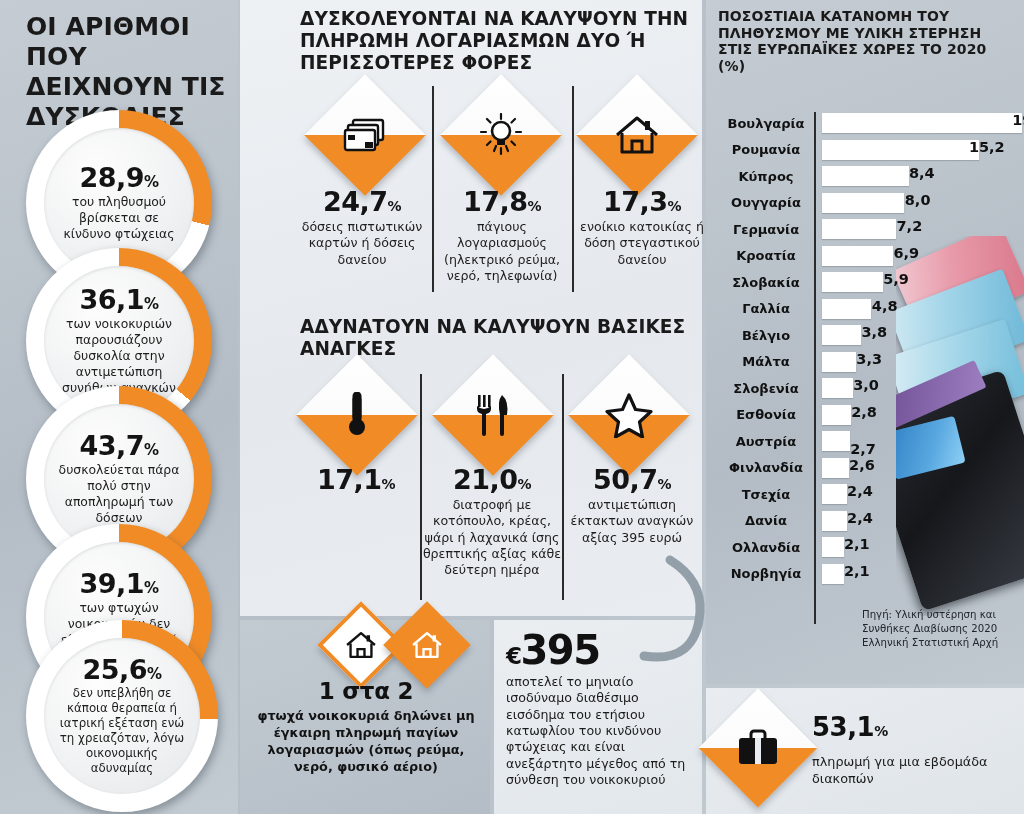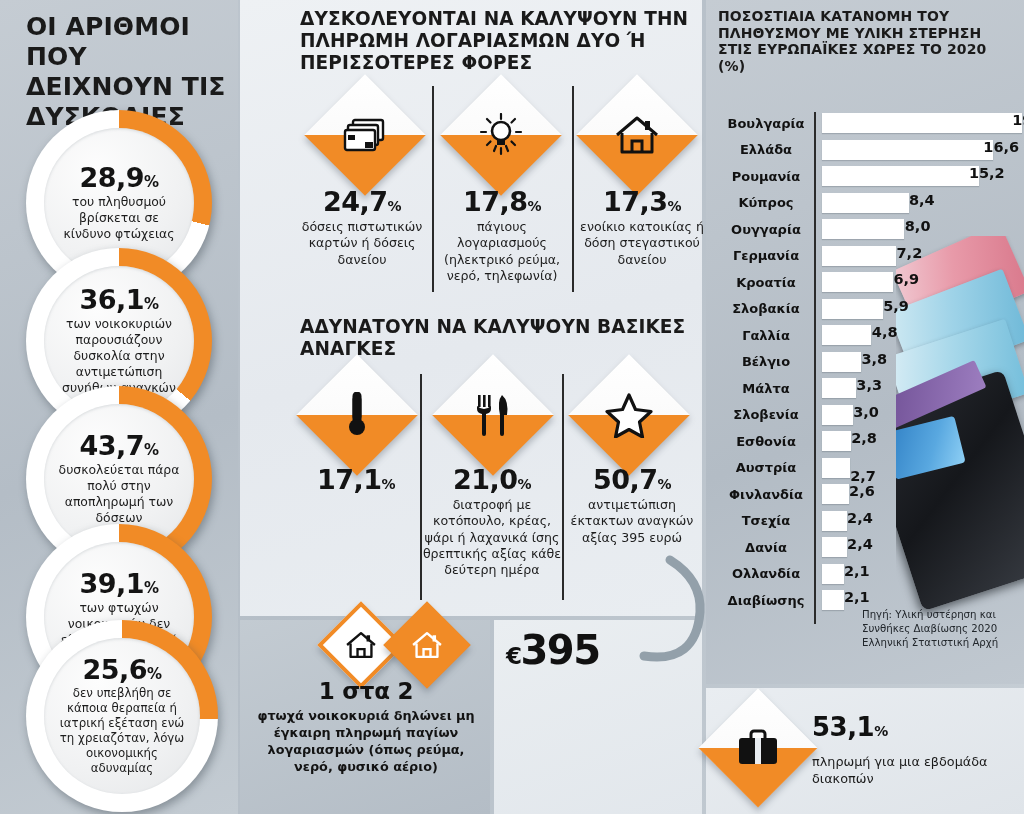--- a/index.html
+++ b/index.html
@@ -378,40 +378,34 @@
     </div>
   </div>
 
   <div id="one-in-two">
     <div class="big">1 στα 2</div>
     <div class="cap">φτωχά νοικοκυριά δηλώνει μη έγκαιρη πληρωμή παγίων λογαριασμών (όπως ρεύμα, νερό, φυσικό αέριο)</div>
   </div>
 
   <div id="euro-block">
     <div class="big"><span class="cur">€</span><span>395</span></div>
+    <div class="cap">αποτελεί το μηνιαίο ισοδύναμο διαθέσιμο εισόδημα του ετήσιου κατωφλίου του κινδύνου φτώχειας και είναι ανεξάρτητο μέγεθος από τη σύνθεση του νοικοκυριού</div>
   </div>
 
   <div class="heading" id="chart-title">ΠΟΣΟΣΤΙΑΙΑ ΚΑΤΑΝΟΜΗ ΤΟΥ ΠΛΗΘΥΣΜΟΥ ΜΕ ΥΛΙΚΗ ΣΤΕΡΗΣΗ ΣΤΙΣ ΕΥΡΩΠΑΪΚΕΣ ΧΩΡΕΣ ΤΟ 2020 (%)</div>
   <div id="axis"></div>
   <div id="chart">
       <div class="bar-row">
         <div class="bar-label">Βουλγαρία</div>
         <div class="bar-track">
           <div class="bar-fill" style="width: 200px;"></div>
           <div class="bar-val" style="left: 230px;">19,4</div>
         </div>
       </div>
       <div class="bar-row">
-        <div class="bar-label">Ελλάδα</div>
-        <div class="bar-track">
-          <div class="bar-fill" style="width: 171.134px;"></div>
-          <div class="bar-val" style="left: 201.134px;">16,6</div>
-        </div>
-      </div>
-      <div class="bar-row">
         <div class="bar-label">Ρουμανία</div>
         <div class="bar-track">
           <div class="bar-fill" style="width: 156.701px;"></div>
           <div class="bar-val" style="left: 186.701px;">15,2</div>
         </div>
       </div>
       <div class="bar-row">
         <div class="bar-label">Κύπρος</div>
         <div class="bar-track">
           <div class="bar-fill" style="width: 86.5979px;"></div>
@@ -510,21 +504,21 @@
         </div>
       </div>
       <div class="bar-row">
         <div class="bar-label">Ολλανδία</div>
         <div class="bar-track">
           <div class="bar-fill" style="width: 21.6495px;"></div>
           <div class="bar-val" style="left: 51.6495px;">2,1</div>
         </div>
       </div>
       <div class="bar-row">
-        <div class="bar-label">Διαβίωσης</div>
+        <div class="bar-label">Νορβηγία</div>
         <div class="bar-track">
           <div class="bar-fill" style="width: 21.6495px;"></div>
           <div class="bar-val" style="left: 51.6495px;">2,1</div>
         </div>
       </div>
     </div>
 
   <div id="source">Πηγή: Υλική υστέρηση και Συνθήκες Διαβίωσης 2020 Ελληνική Στατιστική Αρχή</div>
 
   <div class="diamond" style="left:716px;top:706px;width:84px;height:84px;">

